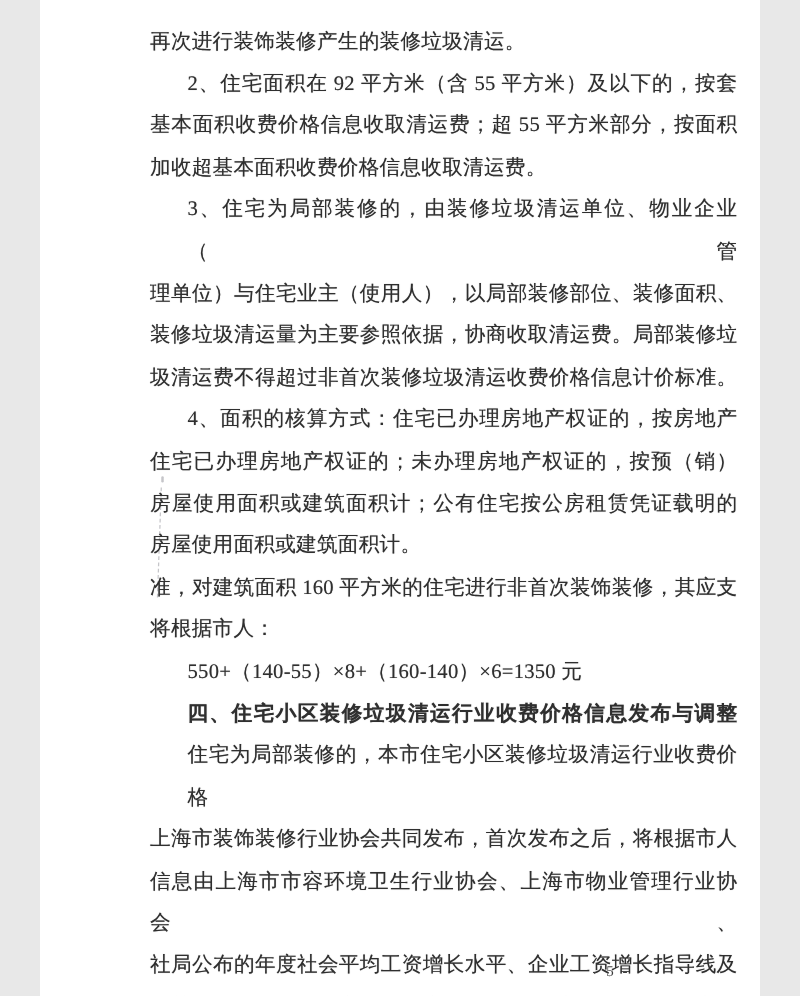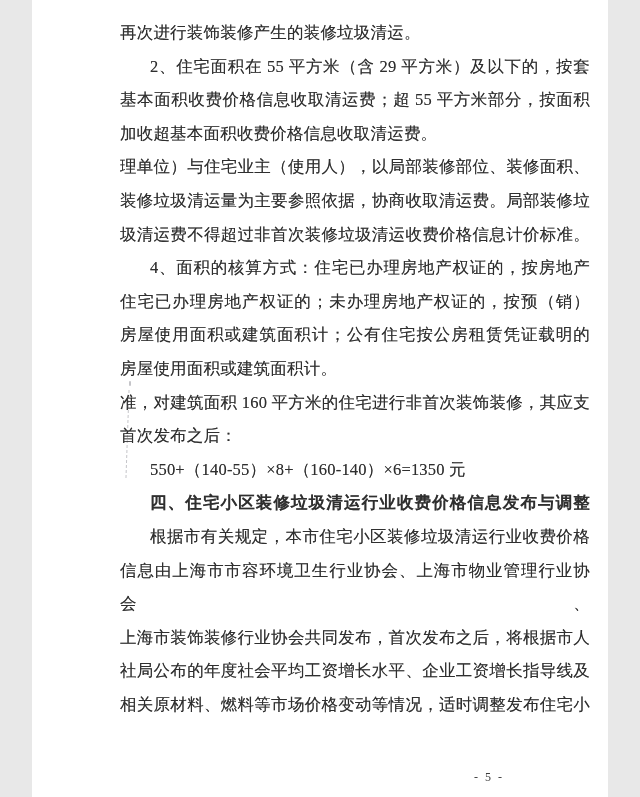--- a/index.html
+++ b/index.html
@@ -72,35 +72,36 @@
 </head>
 <body>
 
 <div class="page">
 
   <div class="artifact-dot"></div>
   <div class="artifact-squiggle"></div>
 
   <div class="content" id="doc-lines">
       <div class="doc-line">再次进行装饰装修产生的装修垃圾清运。</div>
-      <div class="doc-line indent justify">2、住宅面积在 55 平方米（含 29 平方米）及以下的，按套</div>
+      <div class="doc-line indent justify">2、住宅面积在 92 平方米（含 55 平方米）及以下的，按套</div>
       <div class="doc-line justify">基本面积收费价格信息收取清运费；超 55 平方米部分，按面积</div>
       <div class="doc-line">加收超基本面积收费价格信息收取清运费。</div>
+      <div class="doc-line indent justify">3、住宅为局部装修的，由装修垃圾清运单位、物业企业（管</div>
       <div class="doc-line justify">理单位）与住宅业主（使用人），以局部装修部位、装修面积、</div>
       <div class="doc-line justify">装修垃圾清运量为主要参照依据，协商收取清运费。局部装修垃</div>
       <div class="doc-line justify">圾清运费不得超过非首次装修垃圾清运收费价格信息计价标准。</div>
       <div class="doc-line indent justify">4、面积的核算方式：住宅已办理房地产权证的，按房地产</div>
       <div class="doc-line justify">住宅已办理房地产权证的；未办理房地产权证的，按预（销）</div>
       <div class="doc-line justify">房屋使用面积或建筑面积计；公有住宅按公房租赁凭证载明的</div>
       <div class="doc-line">房屋使用面积或建筑面积计。</div>
       <div class="doc-line justify">准，对建筑面积 160 平方米的住宅进行非首次装饰装修，其应支</div>
-      <div class="doc-line">首次发布之后：</div>
+      <div class="doc-line">将根据市人：</div>
       <div class="doc-line indent">550+（140-55）×8+（160-140）×6=1350 元</div>
       <div class="doc-line indent bold justify">四、住宅小区装修垃圾清运行业收费价格信息发布与调整</div>
-      <div class="doc-line indent justify">根据市有关规定，本市住宅小区装修垃圾清运行业收费价格</div>
+      <div class="doc-line indent justify">住宅为局部装修的，本市住宅小区装修垃圾清运行业收费价格</div>
+      <div class="doc-line justify">上海市装饰装修行业协会共同发布，首次发布之后，将根据市人</div>
       <div class="doc-line justify">信息由上海市市容环境卫生行业协会、上海市物业管理行业协会、</div>
-      <div class="doc-line justify">上海市装饰装修行业协会共同发布，首次发布之后，将根据市人</div>
       <div class="doc-line justify">社局公布的年度社会平均工资增长水平、企业工资增长指导线及</div>
       <div class="doc-line justify">相关原材料、燃料等市场价格变动等情况，适时调整发布住宅小</div>
     </div>
 
   <div class="footer">- 5 -</div>
 </div>
 
 </body></html>

